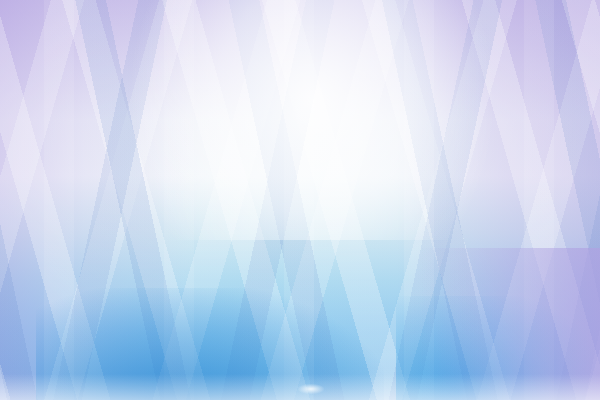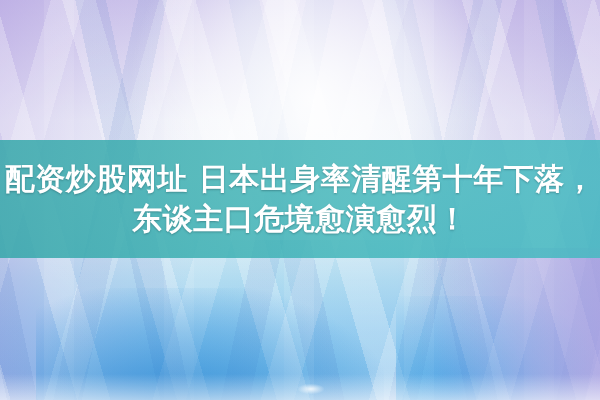--- a/index.html
+++ b/index.html
@@ -264,17 +264,14 @@
 
   <div class="stripes"></div>
 
   <div class="bloom-top"></div>
   <div class="bloom-blue"></div>
   <div class="bloom-blue2"></div>
   <div class="veil-right"></div>
   <div class="bottom-fade"></div>
   <div class="speck"></div>
 
-  <div class="band">
-    <h1 class="headline">配资炒股网址 日本出身率清醒第十年下落，东谈主口危境愈演愈烈！</h1>
-  </div>
 
 </div>
 
 </body></html>

